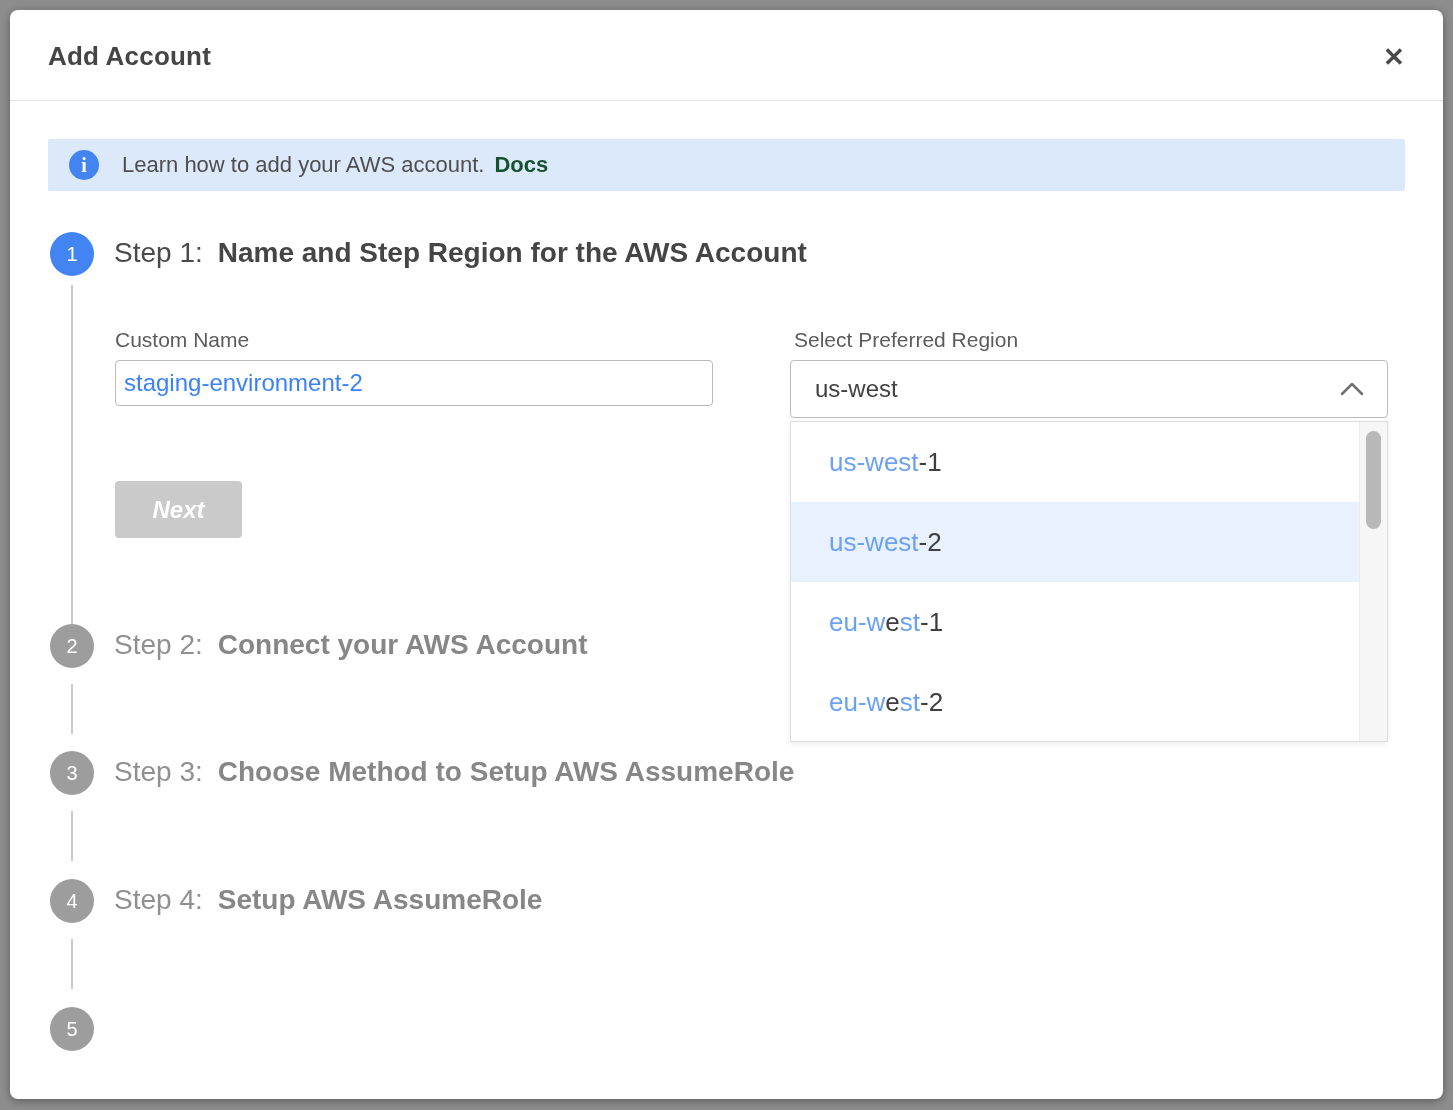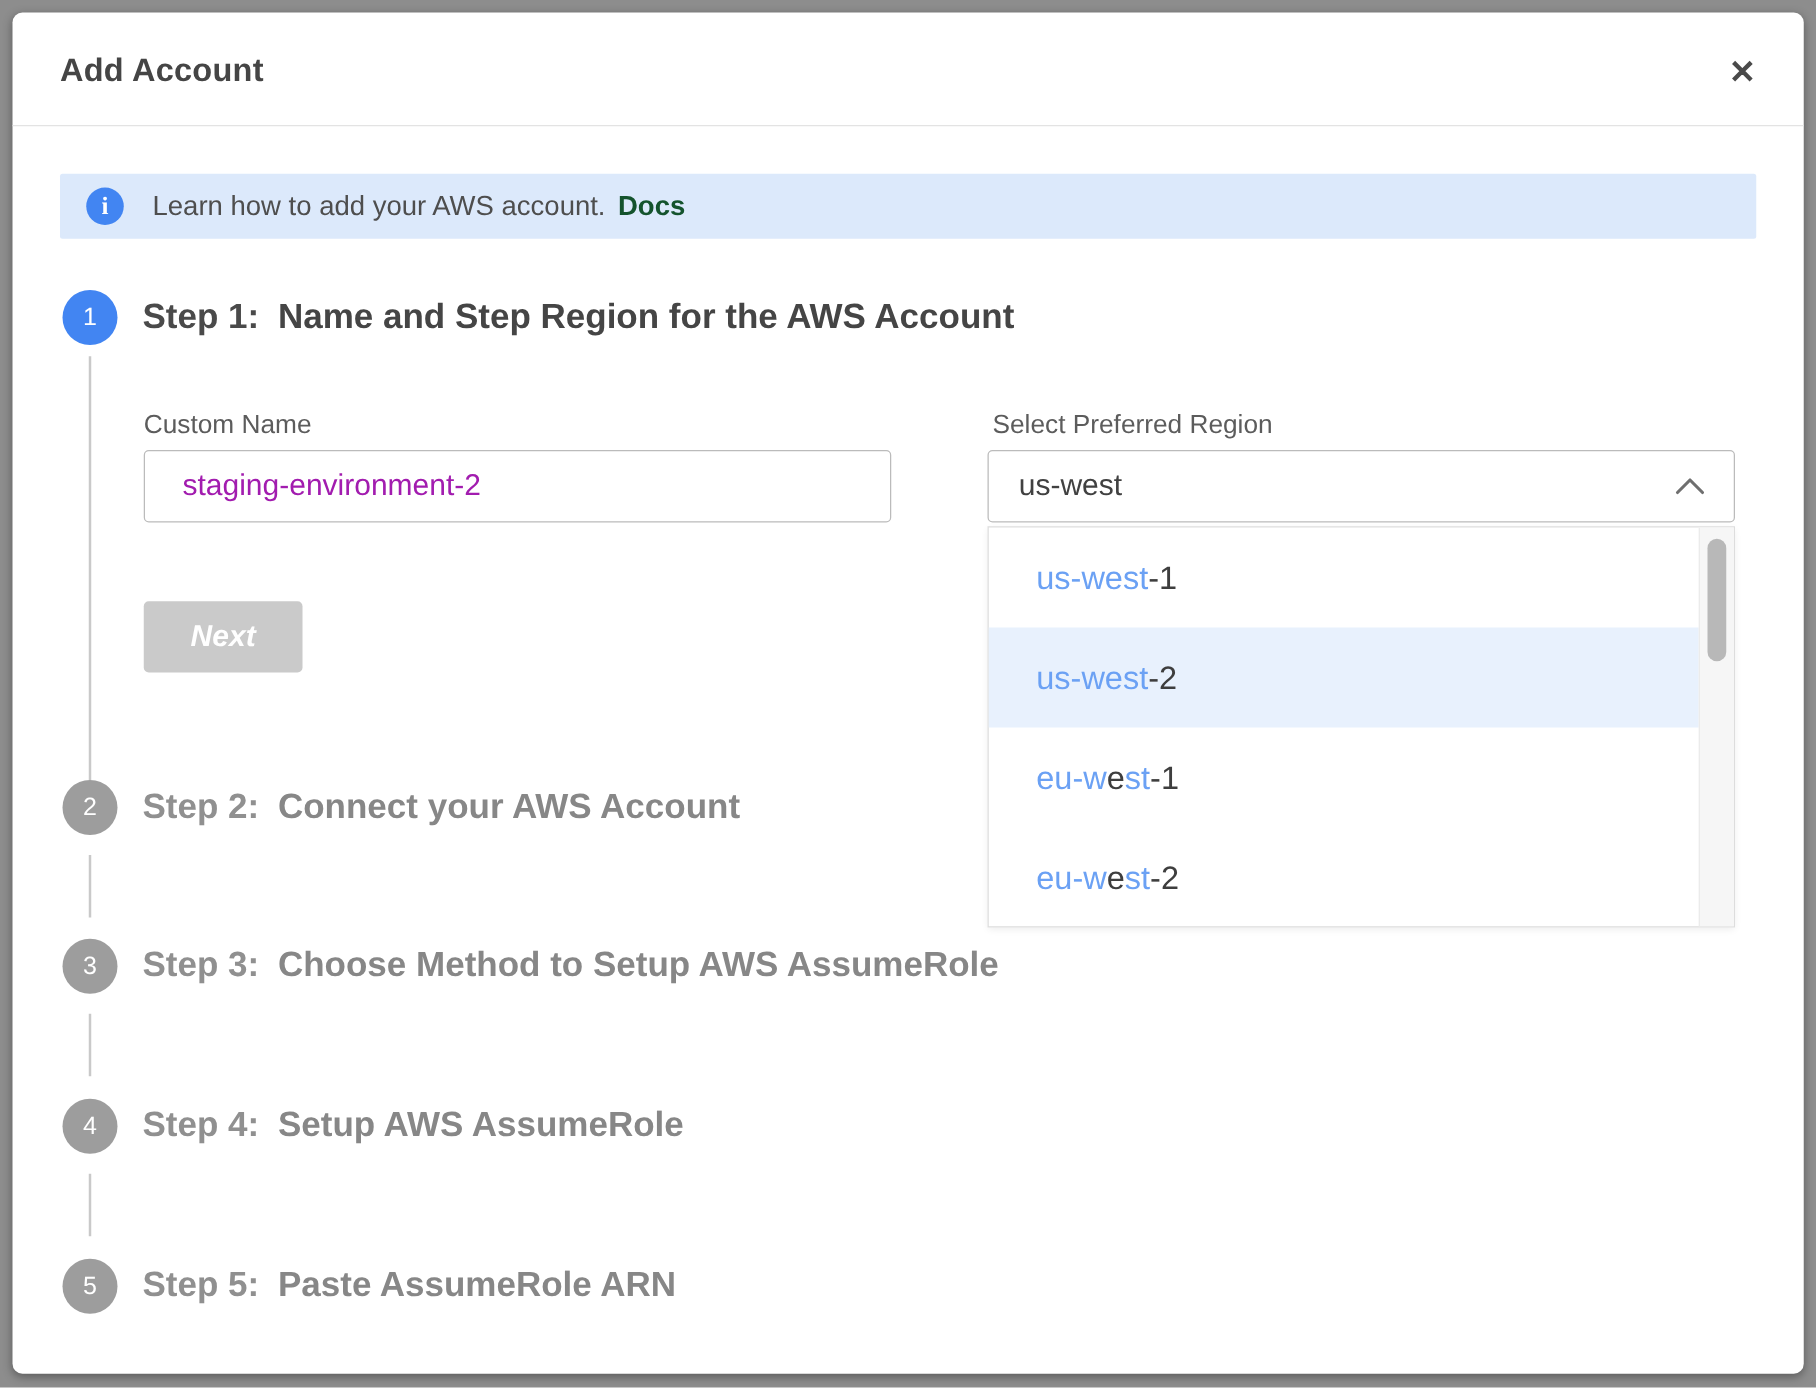--- a/index.html
+++ b/index.html
@@ -44,34 +44,34 @@
   .docs-link { margin-left:10px; font-size:22px; font-weight:700; color:#14532d; cursor:pointer; }
   
   .step-circle {
     position:absolute; left:40px; width:44px; height:44px; border-radius:50%;
     display:flex; align-items:center; justify-content:center;
     color:#ffffff; font-size:20px;
   }
   .step-circle.active { background:#4285f2; }
   .step-circle.pending { background:#9d9d9d; }
   .step-title { position:absolute; left:104px; font-size:28px; white-space:nowrap; }
-  .step-title .lbl { font-weight:700; }
+  .step-title .lbl { font-weight:400; }
   .step-title .ttl { font-weight:600; margin-left:15px; }
   .step-title.active .lbl { color:#4a4a4a; }
   .step-title.active .ttl { color:#454545; }
   .step-title.pending .lbl { color:#909090; }
   .step-title.pending .ttl { color:#878787; }
   .connector { position:absolute; left:61px; width:2px; background:#c9c9c9; }
   
   .field-label { position:absolute; font-size:21px; color:#5c5c5c; }
   .text-input {
-    position:absolute; width:598px; height:58px;
+    position:absolute; width:598px; height:46px;
     border:1px solid #bbbbbb; border-radius:4px; background:#ffffff;
     font-family:"Liberation Sans", sans-serif;
-    font-size:24px; color:#a21caf; padding:0 30px; outline:none;
+    font-size:24px; color:#3b82f6; padding:0 8px; outline:none;
   }
   .select-box {
     position:absolute; left:780px; top:350px; width:598px; height:58px;
     border:1px solid #bbbbbb; border-radius:4px; background:#ffffff;
     display:flex; align-items:center; cursor:pointer;
   }
   .select-value {
     flex:1; border:none; outline:none; background:transparent;
     font-family:"Liberation Sans", sans-serif;
     font-size:24px; color:#414141; padding-left:24px;
@@ -181,17 +181,14 @@
   </div>
   <div class="connector" style="top:801px; height:50px;"></div>
 
   <div class="step-circle pending" style="top:869px;">4</div>
   <div class="step-title pending" style="top:874px;">
     <span class="lbl">Step 4:</span><span class="ttl">Setup AWS AssumeRole</span>
   </div>
   <div class="connector" style="top:929px; height:50px;"></div>
 
   <div class="step-circle pending" style="top:997px;">5</div>
-  <div class="step-title pending" style="top:1002px;">
-    <span class="lbl">Step 5:</span><span class="ttl">Paste AssumeRole ARN</span>
-  </div>
 
 </div>
 
 </body></html>

